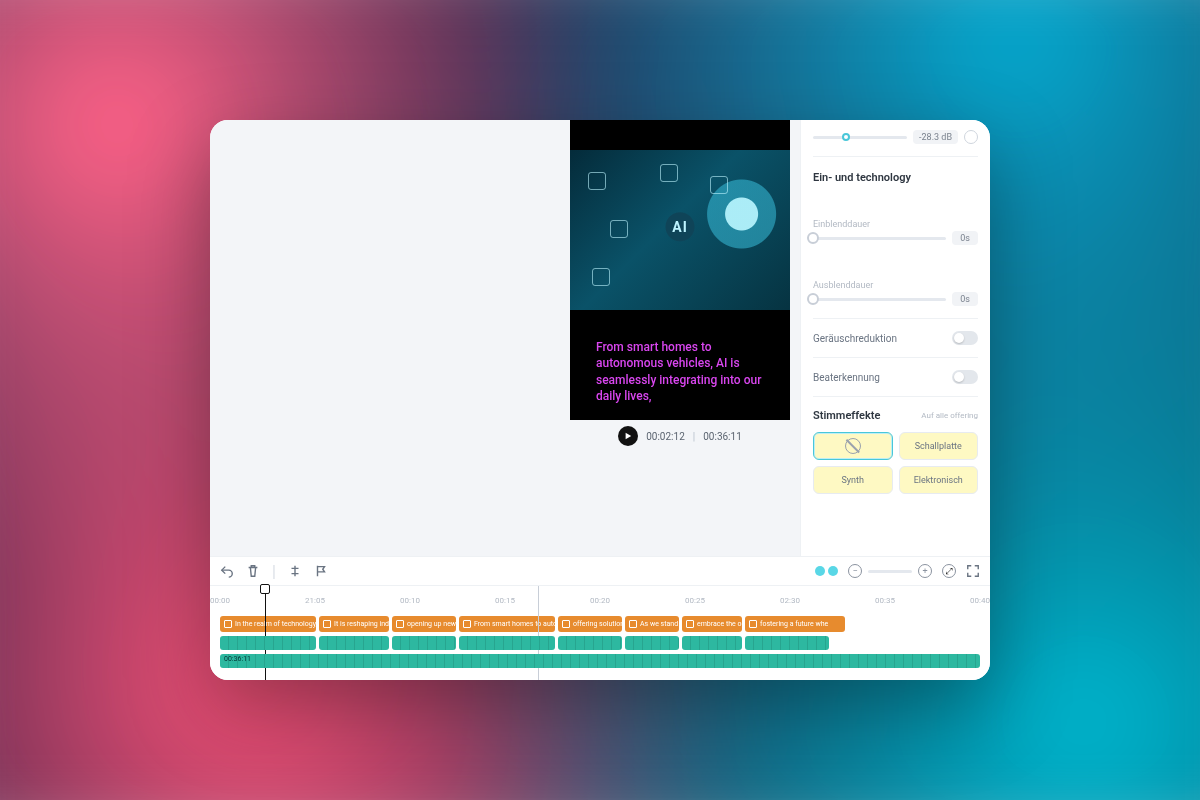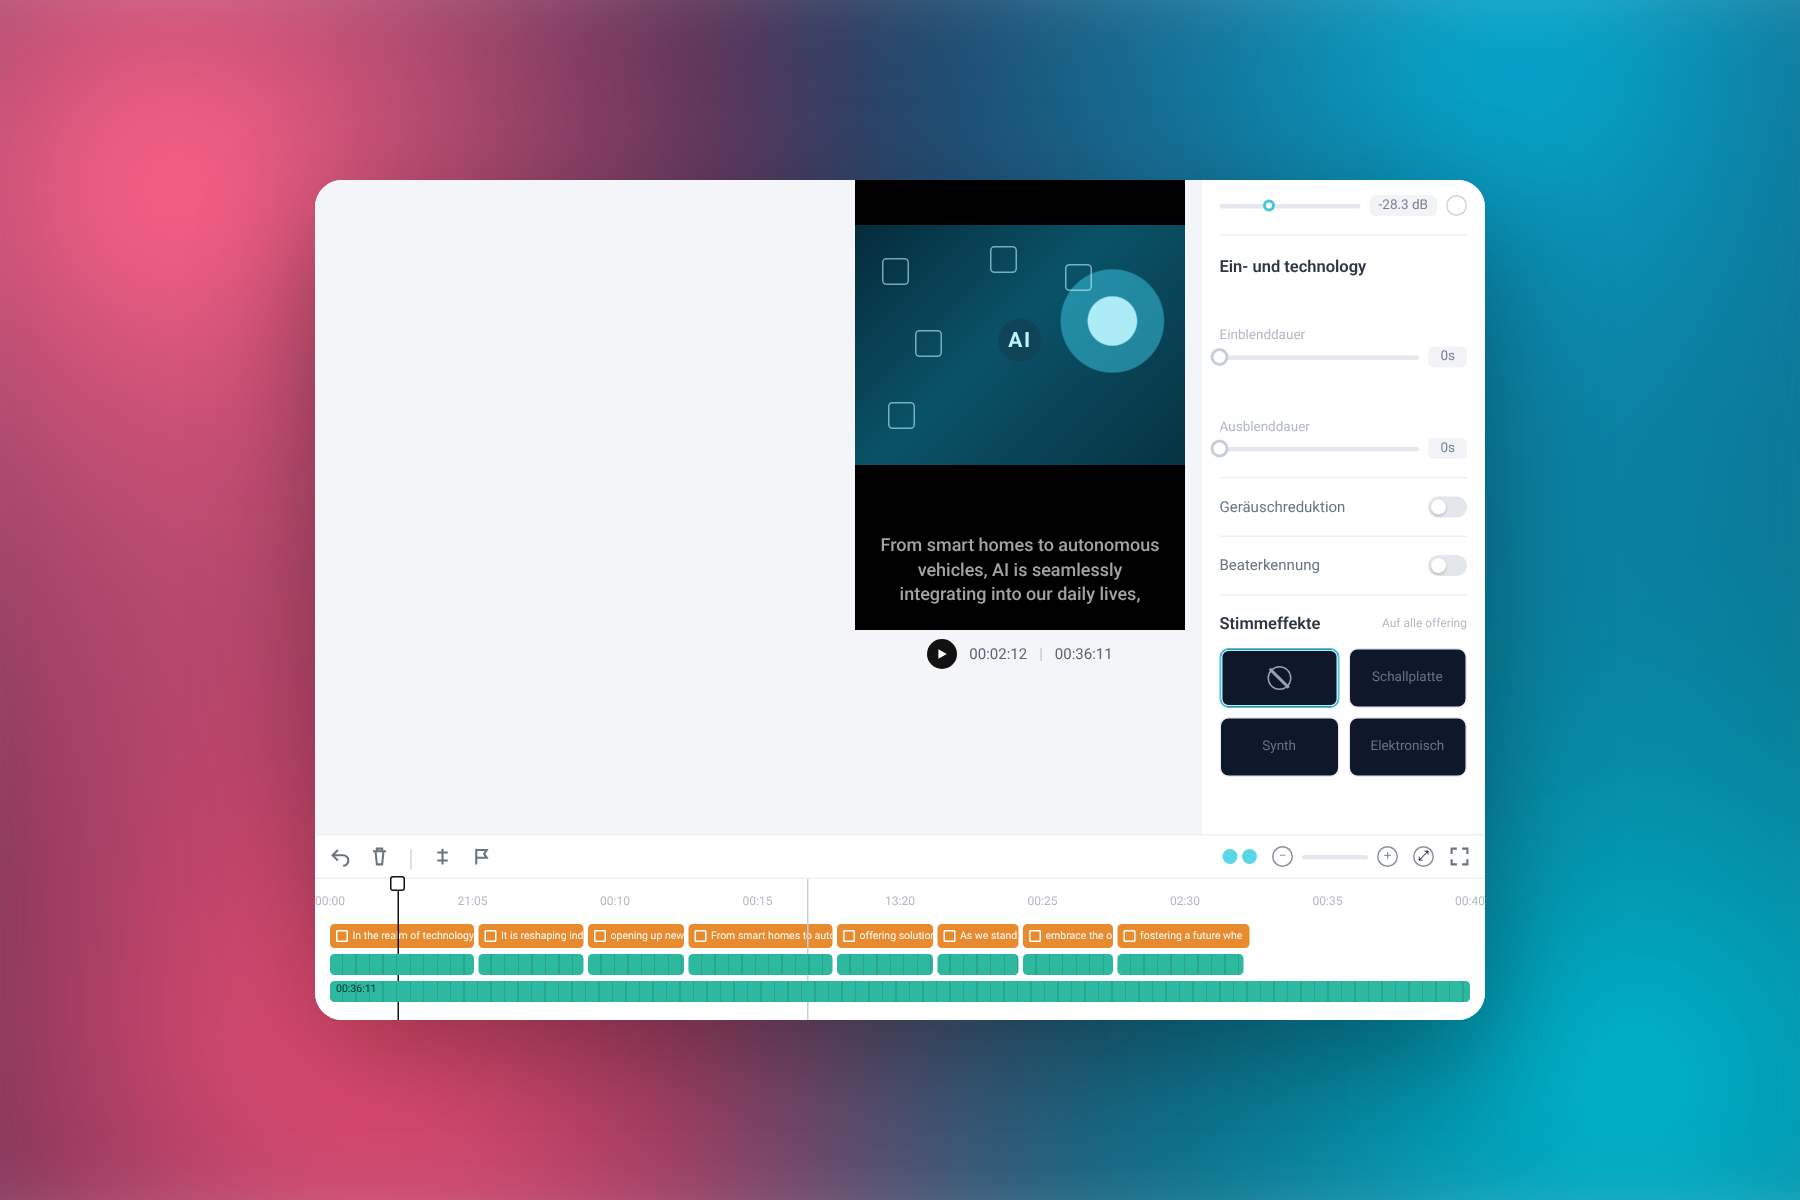--- a/index.html
+++ b/index.html
@@ -61,23 +61,24 @@
   .preview-image::after{
     content:"AI";
     position:absolute; left:50%; top:48%; transform:translate(-50%,-50%);
     color:#bdf3ff; font-weight:700; font-size:14px; letter-spacing:1px;
   }
   
   .chip{position:absolute;width:18px;height:18px;border:1px solid rgba(190,245,255,.6);border-radius:3px;}
   .c1{left:18px; top:22px;} .c2{left:40px; top:70px;} .c3{left:22px; top:118px;}
   .c4{left:90px; top:14px;} .c5{left:140px; top:26px;}
   .subtitle {
-    color:#a3a3a3; text-align:center; font-size:12px; line-height:1.35;
+    color:#d946ef; text-align:left; font-size:12px; line-height:1.35;
     padding: 8px 14px 16px;
     font-weight:500;
+    margin-left:12px;
   }
   .playbar{
     display:flex; align-items:center; gap:8px; margin:6px 0 14px; font-size:10px; color:#5b6470;
   }
   .play-btn{
     width:20px;height:20px;border-radius:50%;background:#111;display:flex;align-items:center;justify-content:center;
   }
   .play-btn svg{fill:#fff;}
   .tc-sep{color:#b7bfca;}
 
@@ -95,21 +96,21 @@
   .field-label{color:#b2b9c3;font-size:9px;margin-top:25px;}
   .dur-row{display:flex;align-items:center;gap:6px;margin-top:2px;}
   .dur-slider{flex:1;height:3px;background:#e4e8ee;border-radius:2px;position:relative;}
   .dur-slider::before{content:"";position:absolute;left:0;top:50%;width:8px;height:8px;border:2px solid #c8ced7;background:#fff;border-radius:50%;transform:translate(-50%,-50%);}
   .dur-badge{background:#f1f3f6;border-radius:4px;padding:2px 8px;color:#7a828e;font-size:9px;min-width:24px;text-align:center;}
   .toggle-row{display:flex;align-items:center;justify-content:space-between;}
   .toggle{width:26px;height:14px;border-radius:8px;background:#e3e7ec;position:relative;}
   .toggle::after{content:"";position:absolute;left:2px;top:2px;width:10px;height:10px;background:#fff;border-radius:50%;box-shadow:0 1px 2px rgba(0,0,0,.2);}
   .apply-link{color:#b2b9c3;font-size:8px;}
   .fx-grid{display:grid;grid-template-columns:1fr 1fr;gap:6px;}
-  .fx{background:#0f172a;border:1px solid #e7ebf0;border-radius:6px;height:40px;display:flex;align-items:center;justify-content:center;font-size:9px;color:#6a7482;}
+  .fx{background:#fef9c3;border:1px solid #e7ebf0;border-radius:6px;height:28px;display:flex;align-items:center;justify-content:center;font-size:9px;color:#6a7482;}
   .fx.sel{border-color:#49c7d9;box-shadow:0 0 0 1px #bdeef4 inset;}
   .fx .noic{width:16px;height:16px;border:1.5px solid #9aa2ad;border-radius:50%;position:relative;}
   .fx .noic::after{content:"";position:absolute;left:50%;top:50%;width:18px;height:1.5px;background:#9aa2ad;transform:translate(-50%,-50%) rotate(45deg);}
   hr.sep{border:none;border-top:1px solid #eef1f4;margin:2px 0;}
 
   
   .toolbar{
     height:30px;border-top:1px solid #eef1f4;border-bottom:1px solid #eef1f4;
     display:flex;align-items:center;padding:0 10px;gap:12px;background:#fff;
   }
@@ -270,21 +271,21 @@
         </div>
     </div>
   </div>
 
   <div class="timeline">
     <div class="ruler" id="ruler">
         <span style="left: 0%;">00:00</span>
         <span style="left: 12.5%;">21:05</span>
         <span style="left: 25%;">00:10</span>
         <span style="left: 37.5%;">00:15</span>
-        <span style="left: 50%;">13:20</span>
+        <span style="left: 50%;">00:20</span>
         <span style="left: 62.5%;">00:25</span>
         <span style="left: 75%;">02:30</span>
         <span style="left: 87.5%;">00:35</span>
         <span style="left: 100%;">00:40</span>
       </div>
     <div class="playhead-tl" id="ph1" style="left: 7%;"></div>
     <div class="playhead2" id="ph2" style="left: 42%;"></div>
 
     <div class="track" id="sub-track">
         <div class="subclip" style="width: 96px;">
@@ -308,21 +309,21 @@
           <span>offering solutions</span>
         </div>
         <div class="subclip" style="width: 54px;">
           <span class="sic"></span>
           <span>As we stand o</span>
         </div>
         <div class="subclip" style="width: 60px;">
           <span class="sic"></span>
           <span>embrace the opp</span>
         </div>
-        <div class="subclip" style="width: 88px;">
+        <div class="subclip" style="width: 100px;">
           <span class="sic"></span>
           <span>fostering a future whe</span>
         </div>
       </div>
     <div class="atrack split" id="aud1">
         <div class="aclip" style="width: 96px;"></div>
         <div class="aclip" style="width: 70px;"></div>
         <div class="aclip" style="width: 64px;"></div>
         <div class="aclip" style="width: 96px;"></div>
         <div class="aclip" style="width: 64px;"></div>

